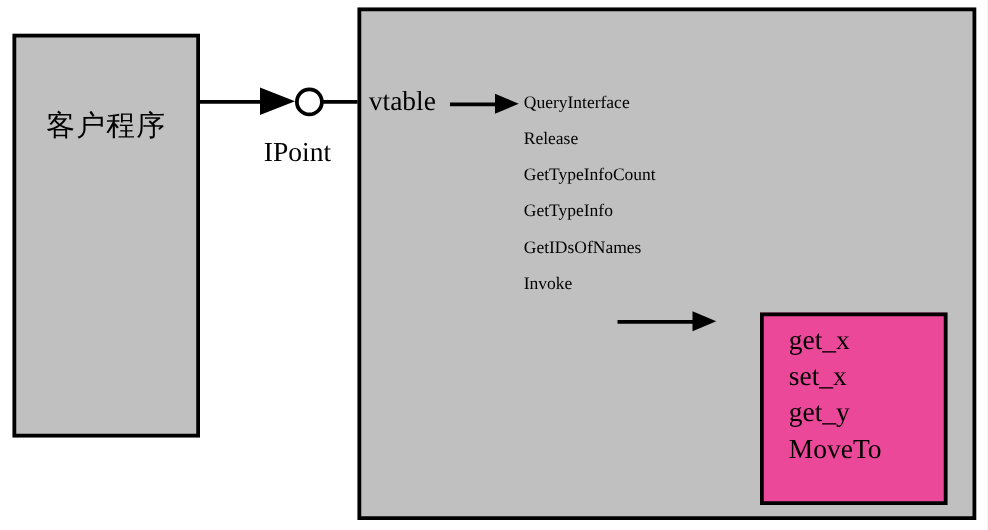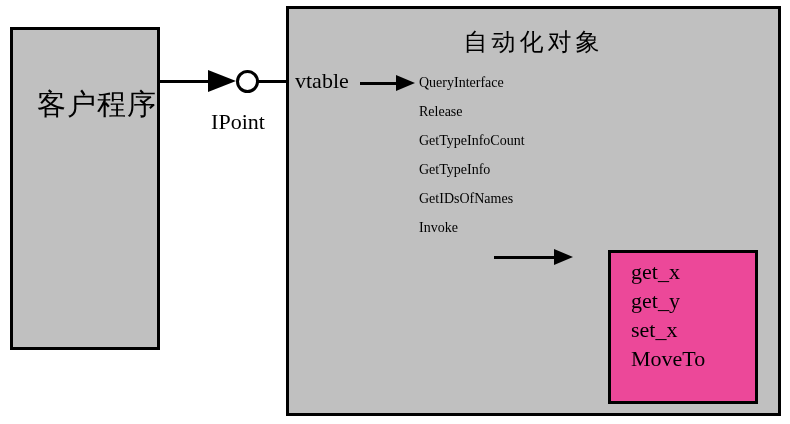--- a/index.html
+++ b/index.html
@@ -18,22 +18,22 @@
     position: absolute;
     left: 10px; top: 27px;
     width: 150px; height: 323px;
     background: #c0c0c0;
     border: 3px solid #000000;
   }
   .client-box-label {
     position: absolute;
     left: 0; top: 55px;
     width: 100%;
-    text-align: right;
-    font-size: 29px;
+    text-align: center;
+    font-size: 23px;
     letter-spacing: 1px;
   }
   
   .line { position: absolute; background: #000000; }
   .conn-line-1 { left: 160px; top: 80px; width: 50px; height: 3px; }
   .conn-line-2 { left: 258px; top: 80px; width: 29px; height: 3px; }
   .main-arrowhead {
     position: absolute;
     left: 208px; top: 70px;
     width: 0; height: 0;
@@ -120,41 +120,40 @@
     <div class="client-box-label">客户程序</div>
   </div>
 
   <div class="line conn-line-1"></div>
   <div class="main-arrowhead"></div>
   <div class="lollipop"></div>
   <div class="line conn-line-2"></div>
   <div class="interface-label">IPoint</div>
 
   <div class="automation-box">
-    <div class="automation-title">自动化对象</div>
 
     <div class="vtable-label">vtable</div>
     <div class="line vtable-arrow-line"></div>
     <div class="small-arrowhead vtable-arrowhead"></div>
 
     <div class="methods-list">
       <div>QueryInterface</div>
       <div>Release</div>
       <div>GetTypeInfoCount</div>
       <div>GetTypeInfo</div>
       <div>GetIDsOfNames</div>
       <div>Invoke</div>
     </div>
 
     <div class="line invoke-arrow-line"></div>
     <div class="small-arrowhead invoke-arrowhead"></div>
 
     <div class="dispatch-box">
       <div class="dispatch-list">
         <div>get_x</div>
+        <div>set_x</div>
         <div>get_y</div>
-        <div>set_x</div>
         <div>MoveTo</div>
       </div>
     </div>
   </div>
 
 </div>
 
 </body></html>

